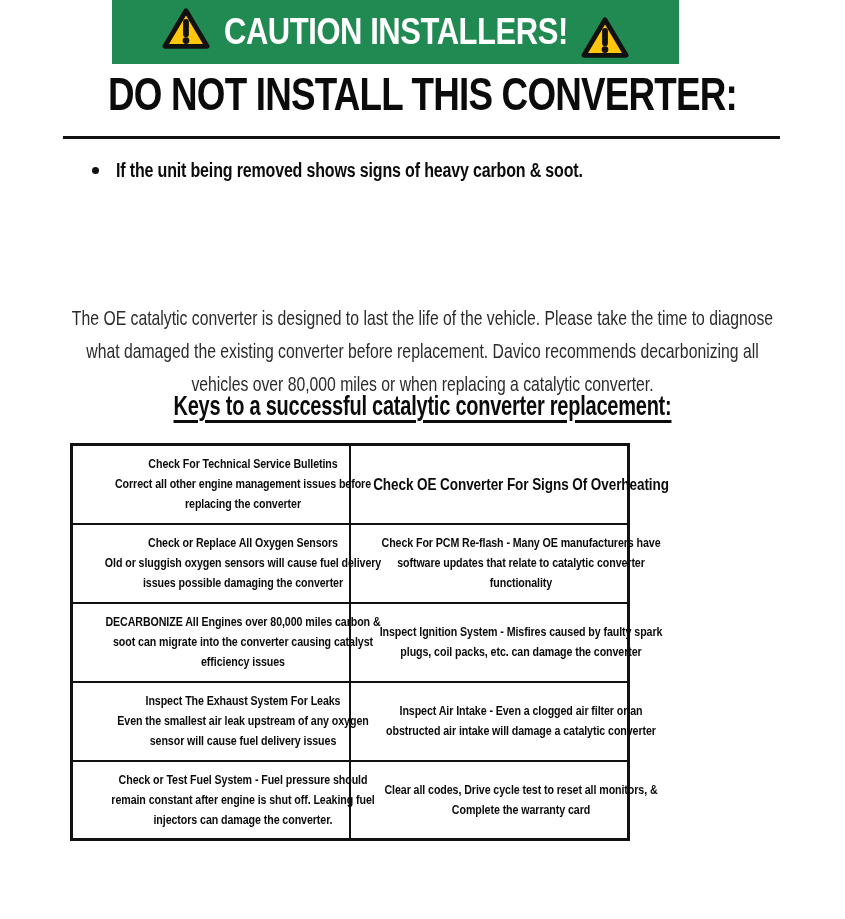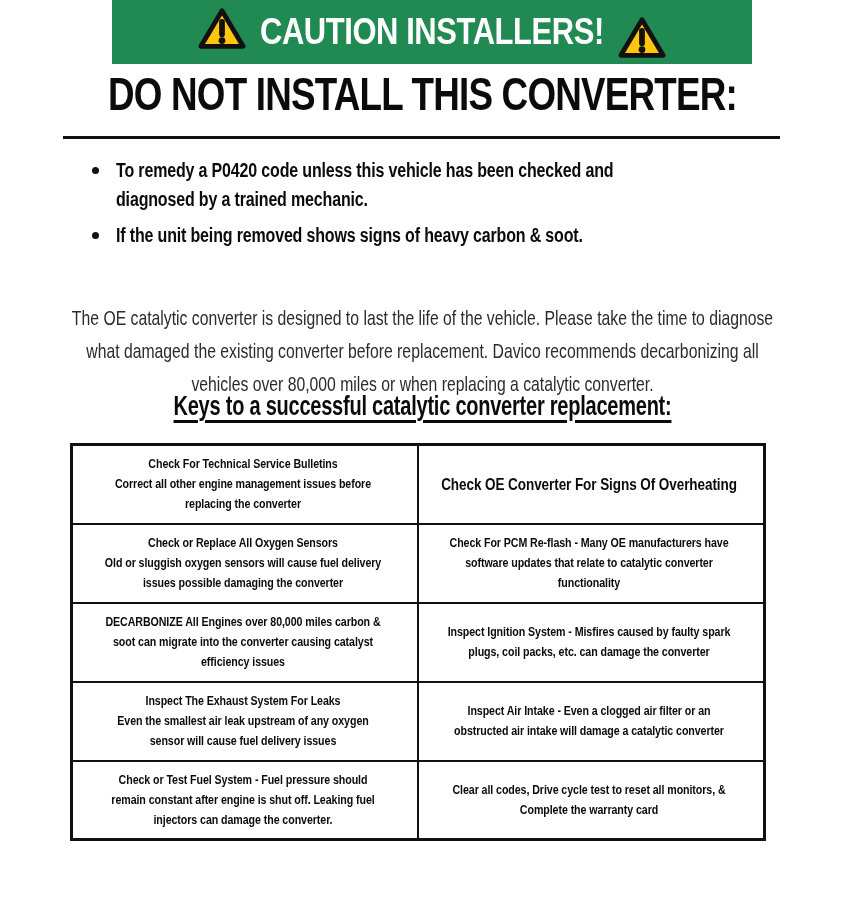--- a/index.html
+++ b/index.html
@@ -10,21 +10,21 @@
     background: #ffffff;
     overflow: hidden;
     font-family: "Liberation Sans", "DejaVu Sans", sans-serif;
     color: #111;
   }
 
   
   .banner {
     position: absolute;
     left: 112px; top: 0;
-    width: 640px; height: 64px;
+    width: 567px; height: 64px;
     background: #218a52;
     display: flex;
     align-items: center;
     justify-content: center;
     gap: 12px;
   }
   .banner-title {
     margin: 0 -26px;
     color: #ffffff;
     font-size: 36px;
@@ -121,21 +121,21 @@
     text-underline-offset: 5px;
     transform: scaleX(0.74);
     transform-origin: center top;
     color: #0b0b0b;
   }
 
   
   .keys-table {
     position: absolute;
     top: 443px; left: 70px;
-    width: 696px;
+    width: 560px;
     border-collapse: collapse;
     table-layout: fixed;
     border: 3px solid #111;
   }
   .keys-table td {
     border: 2px solid #111;
     vertical-align: middle;
     padding: 0;
     overflow: visible;
   }
@@ -175,25 +175,20 @@
     </svg>
   </header>
 
   <h2 class="main-heading">DO NOT INSTALL THIS CONVERTER:</h2>
 
   <div class="divider"></div>
 
   <ul class="bullets">
     <li>
       <span class="dot"></span>
-      <span class="bullet-text">To remedy a P0420 code unless this vehicle has been checked and
-diagnosed by a trained mechanic.</span>
-    </li>
-    <li>
-      <span class="dot"></span>
       <span class="bullet-text">If the unit being removed shows signs of heavy carbon &amp; soot.</span>
     </li>
   </ul>
 
   <p class="paragraph">The OE catalytic converter is designed to last the life of the vehicle. Please take the time to diagnose
 what damaged the existing converter before replacement. Davico recommends decarbonizing all
 vehicles over 80,000 miles or when replacing a catalytic converter.</p>
 
   <h3 class="keys-heading">Keys to a successful catalytic converter replacement:</h3>
 

